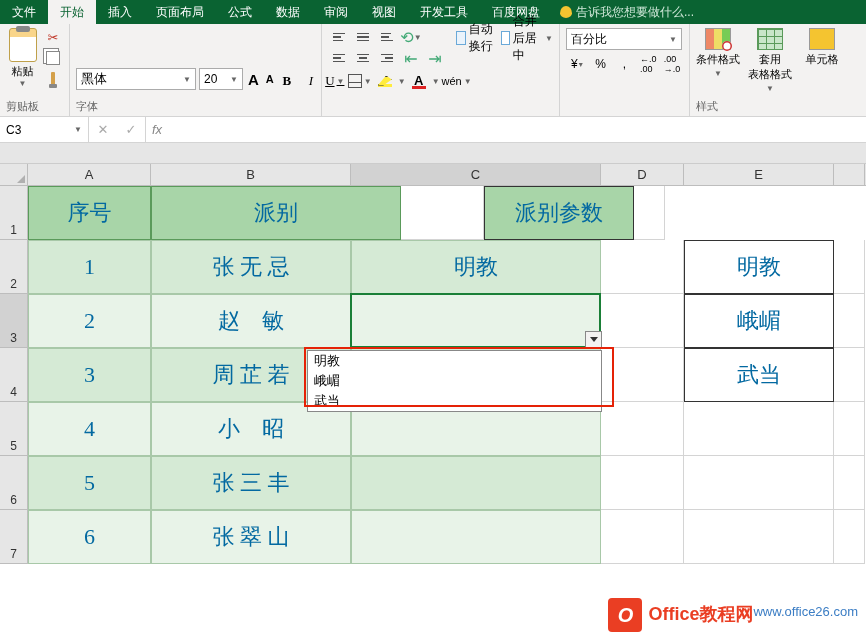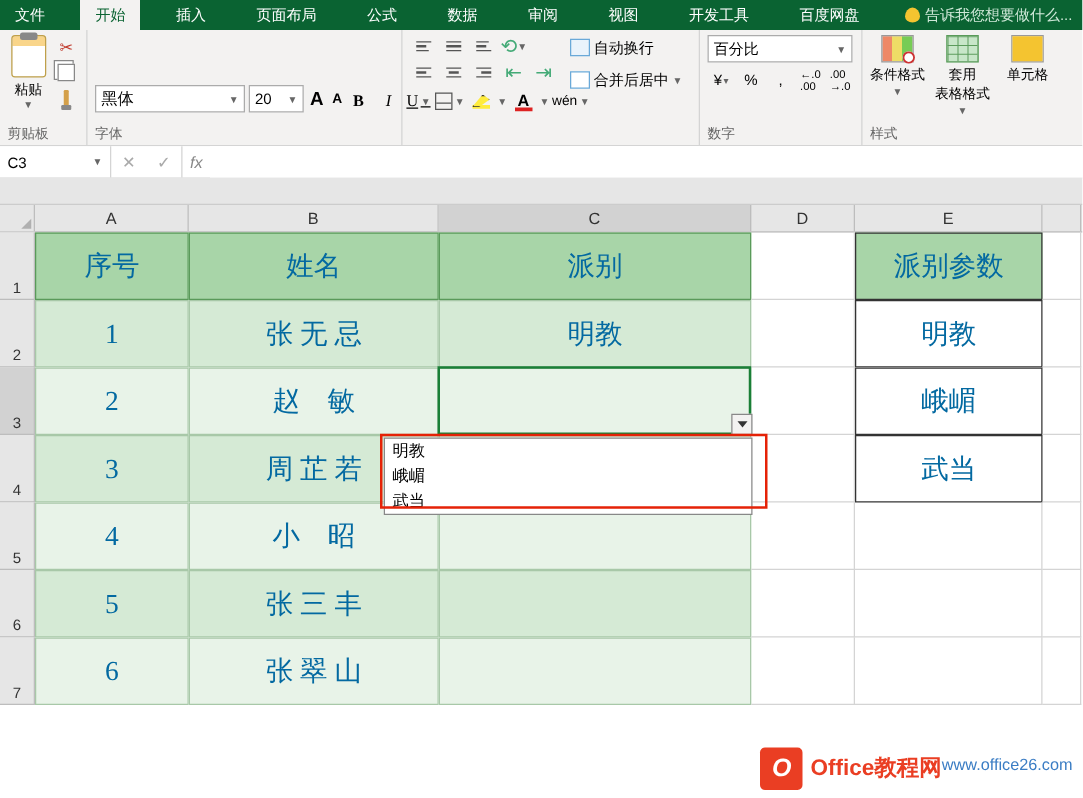--- a/index.html
+++ b/index.html
@@ -1,19 +1,19 @@
 <!DOCTYPE html>
 <html><head>
   <meta charset="utf-8">
   <style>
     * { box-sizing: border-box; margin: 0; padding: 0; }
     body { font-family: "Microsoft YaHei", sans-serif; background: #fff; width: 866px; height: 638px; overflow: hidden; position: relative; }
     
     
-    .titlebar { background: #0a6332; height: 24px; display: flex; align-items: stretch; justify-content: space-between; }
+    .titlebar { background: #0a6332; height: 24px; display: flex; align-items: stretch; }
     .titlebar .tab { color: #fff; font-size: 12px; padding: 4px 12px; cursor: pointer; display: flex; align-items: center; }
     .titlebar .tab.active { background: #f3f2f1; color: #0a6332; }
     .titlebar .tell-me { color: #cfe8d8; font-size: 12px; display: flex; align-items: center; padding: 0 8px; gap: 4px; }
     .bulb { width: 12px; height: 12px; background: #f4c430; border-radius: 50% 50% 50% 50% / 60% 60% 40% 40%; }
     
     
     .ribbon { background: #f3f2f1; border-bottom: 1px solid #d4d4d4; height: 93px; display: flex; }
     .ribbon-group { border-right: 1px solid #d4d4d4; padding: 4px 6px 0; display: flex; flex-direction: column; justify-content: space-between; }
     .ribbon-group-label { text-align: left; font-size: 11px; color: #666; padding: 2px 0; }
     .rg-content { display: flex; align-items: flex-start; gap: 4px; flex: 1; }
@@ -243,21 +243,21 @@
               <div class="al-lines" style="align-items:flex-end;">
                 <span style="width:12px;"></span>
                 <span style="width:8px;"></span>
                 <span style="width:12px;"></span>
               </div>
             </div>
           <div class="abtn" style="color:#4a7;">⇤</div>
           <div class="abtn" style="color:#4a7;">⇥</div>
         </div>
       </div>
-      <div style="display:flex;flex-direction:column;gap:6px;margin-left:6px;">
+      <div style="display:flex;flex-direction:row;gap:6px;margin-left:6px;">
         <div class="wrap-text-row">
             <span class="wrap-ic"></span>
             <span>自动换行</span>
           </div>
         <div class="wrap-text-row">
             <span class="wrap-ic" style="background:#fff;"></span>
             <span>合并后居中</span>
             <span class="drop-ar">▼</span>
           </div>
       </div>
@@ -274,21 +274,20 @@
         <div class="nbtn">
             <span>¥</span>
             <span class="drop-ar" style="margin-left:1px;">▾</span>
           </div>
         <div class="nbtn">%</div>
         <div class="nbtn">,</div>
         <div class="nbtn" style="font-size:9px;">←.0<br>.00</div>
         <div class="nbtn" style="font-size:9px;">.00<br>→.0</div>
       </div>
     </div>
-    <div class="ribbon-group-label">数字</div>
   </div>
 
   <div class="ribbon-group" style="width:165px;border-right:none;">
     <div class="rg-content" style="gap:8px;">
       <div class="style-btn">
           <span class="cf-ic"></span>
           <span>条件格式</span>
           <span class="drop-ar">▼</span>
         </div>
       <div class="style-btn">
@@ -330,21 +329,20 @@
       <div class="ch D">D</div>
       <div class="ch E">E</div>
       <div class="ch F"></div>
     </div>
 
     <div class="rows-container">
 
       <div class="row">
         <div class="rh">1</div>
         <div class="cell cA hdr-cell">序号</div>
-        <div class="cell cB hdr-cell">姓名</div>
         <div class="cell cC hdr-cell">派别</div>
         <div class="cell cD"></div>
         <div class="cell cE e-hdr">派别参数</div>
         <div class="cell cF"></div>
       </div>
 
       <div class="row">
         <div class="rh">2</div>
         <div class="cell cA data-cell">1</div>
         <div class="cell cB data-cell">张 无 忌</div>

